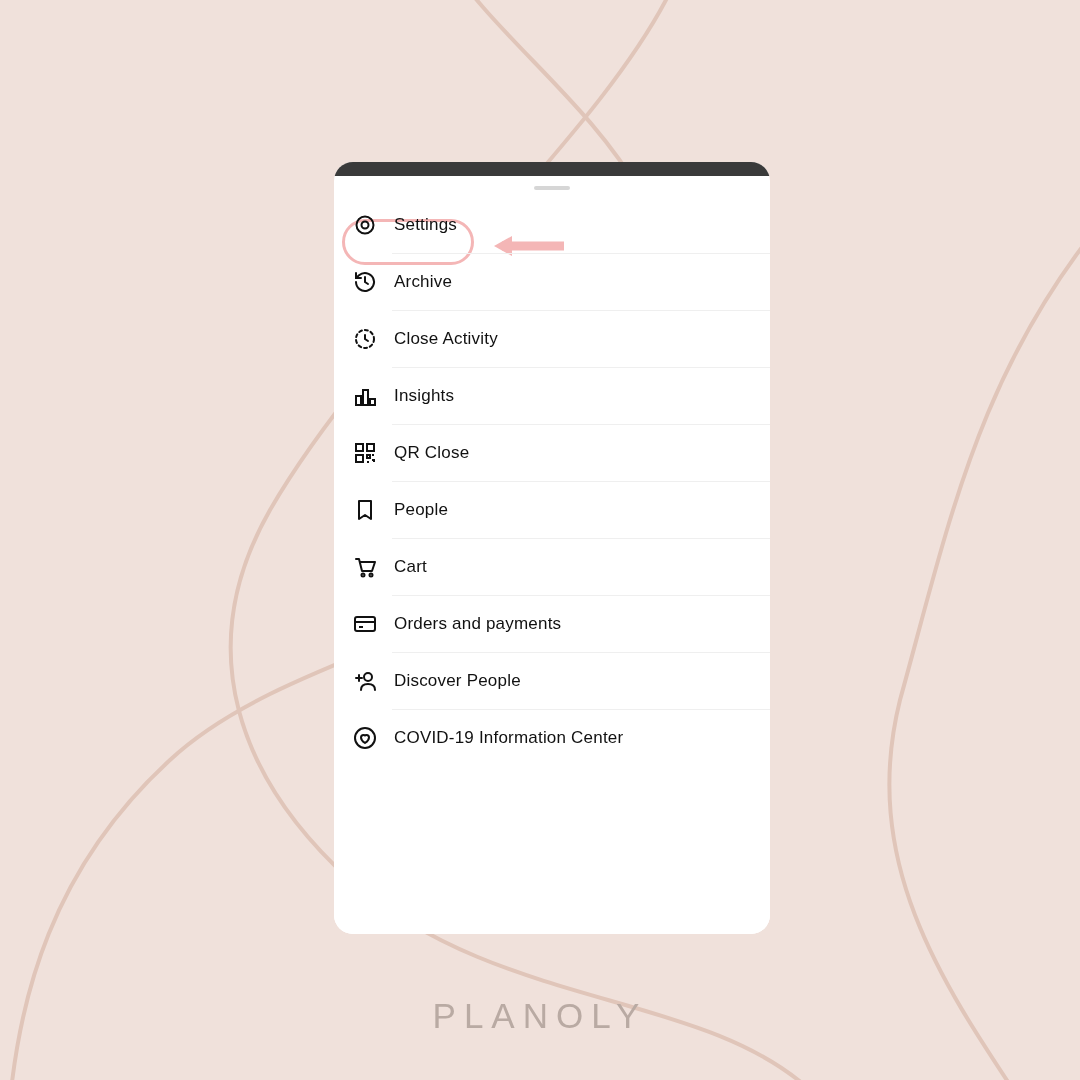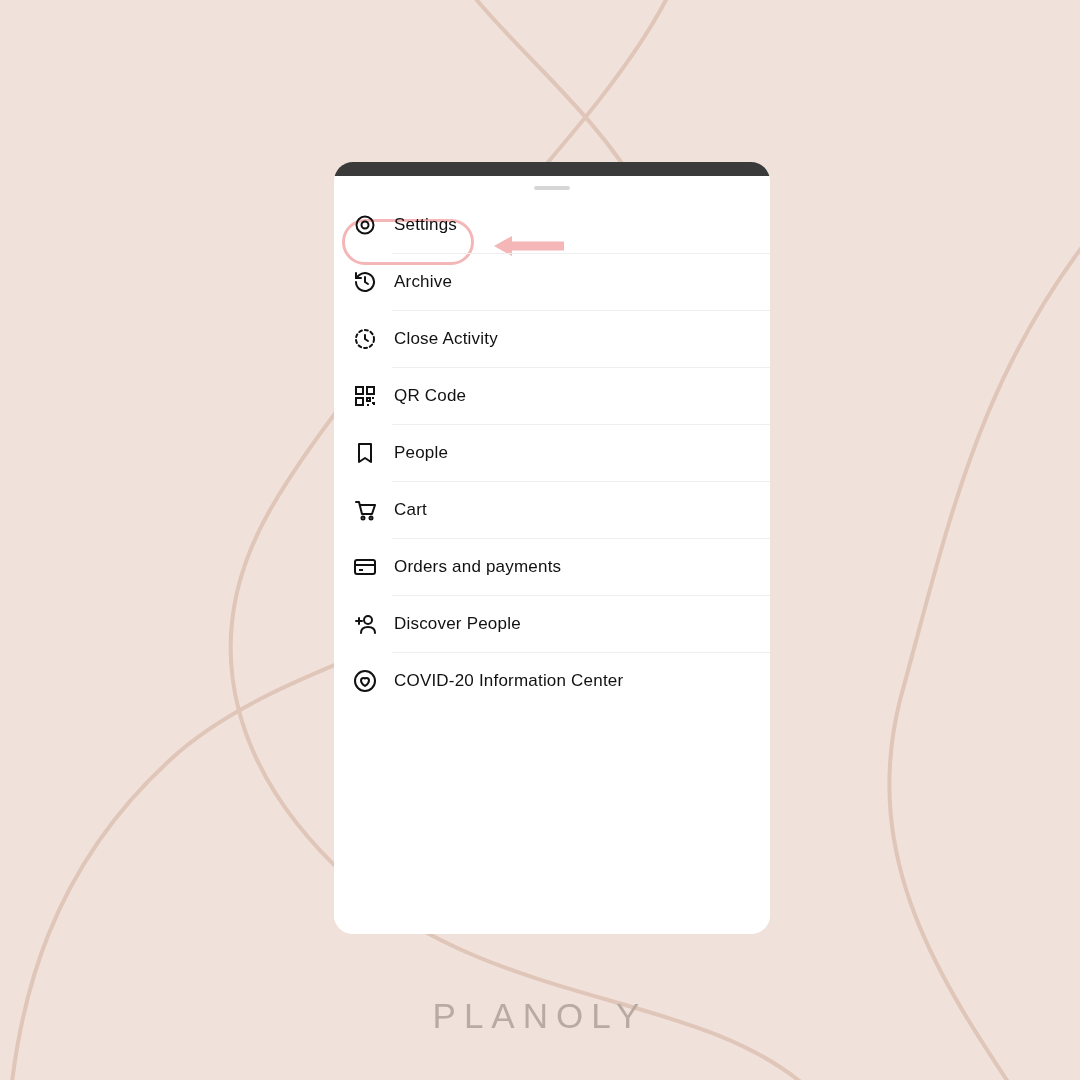--- a/index.html
+++ b/index.html
@@ -146,31 +146,41 @@
     <div class="menu-item">
       <span class="menu-icon">
         <svg width="24" height="24" viewBox="0 0 24 24" fill="none" stroke="#111" stroke-width="2" stroke-linecap="round">
             <circle cx="12" cy="12" r="9" stroke-dasharray="3 3"></circle>
             <polyline points="12 8 12 12 15 14"></polyline>
           </svg>
       </span>
       <span class="menu-label">Close Activity</span>
     </div>
 
+    <div class="menu-item">
+      <span class="menu-icon">
+        <svg width="24" height="24" viewBox="0 0 24 24" fill="none" stroke="#111" stroke-width="2">
+            <rect x="3" y="12" width="5" height="9"></rect>
+            <rect x="10" y="6" width="5" height="15"></rect>
+            <rect x="17" y="15" width="5" height="6"></rect>
+          </svg>
+      </span>
+      <span class="menu-label">Insights</span>
+    </div>
 
     <div class="menu-item">
       <span class="menu-icon">
         <svg width="24" height="24" viewBox="0 0 24 24" fill="none" stroke="#111" stroke-width="2">
             <rect x="3" y="3" width="7" height="7"></rect>
             <rect x="14" y="3" width="7" height="7"></rect>
             <rect x="3" y="14" width="7" height="7"></rect>
             <path d="M14 14h3v3h-3zM19 14h2M14 21h2M19 19h2v2"></path>
           </svg>
       </span>
-      <span class="menu-label">QR Code</span>
+      <span class="menu-label">QR Close</span>
     </div>
 
     <div class="menu-item">
       <span class="menu-icon">
         <svg width="24" height="24" viewBox="0 0 24 24" fill="none" stroke="#111" stroke-width="2" stroke-linejoin="round">
             <path d="M6 3h12v18l-6-4-6 4z"></path>
           </svg>
       </span>
       <span class="menu-label">People</span>
     </div>
@@ -210,19 +220,19 @@
       <span class="menu-label">Discover People</span>
     </div>
 
     <div class="menu-item">
       <span class="menu-icon">
         <svg width="24" height="24" viewBox="0 0 24 24" fill="none" stroke="#111" stroke-width="2">
             <circle cx="12" cy="12" r="10"></circle>
             <path d="M12 17s-4-2.5-4-5.5c0-1.4 1.1-2.5 2.5-2.5.9 0 1.5.5 1.5.5s.6-.5 1.5-.5c1.4 0 2.5 1.1 2.5 2.5C16 14.5 12 17 12 17z"></path>
           </svg>
       </span>
-      <span class="menu-label">COVID-20 Information Center</span>
+      <span class="menu-label">COVID-19 Information Center</span>
     </div>
 
   </div>
 </div>
 
 <div class="logo">PLANOLY</div>
 
 </body></html>

